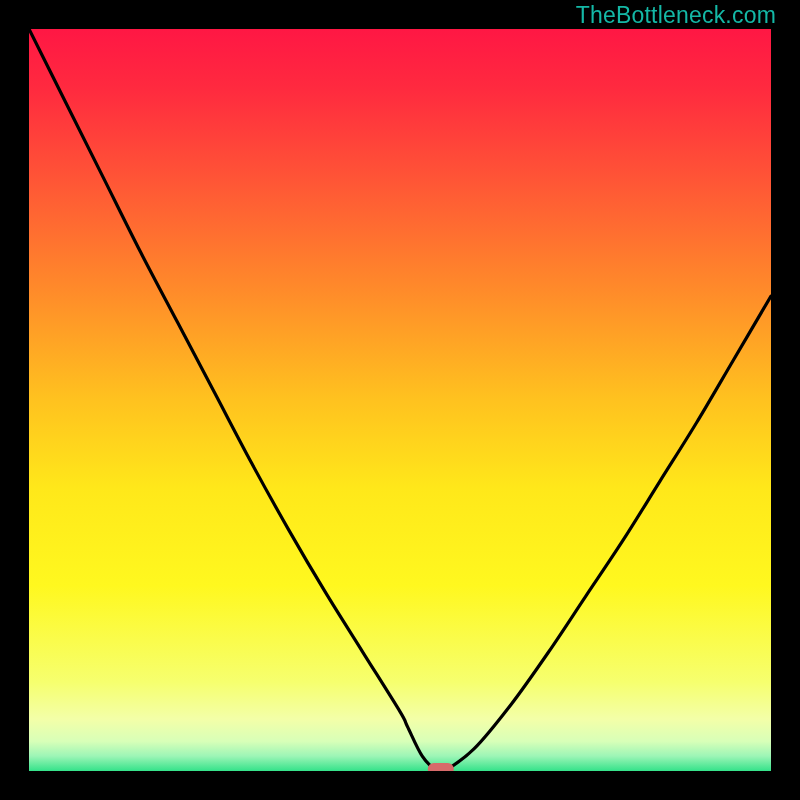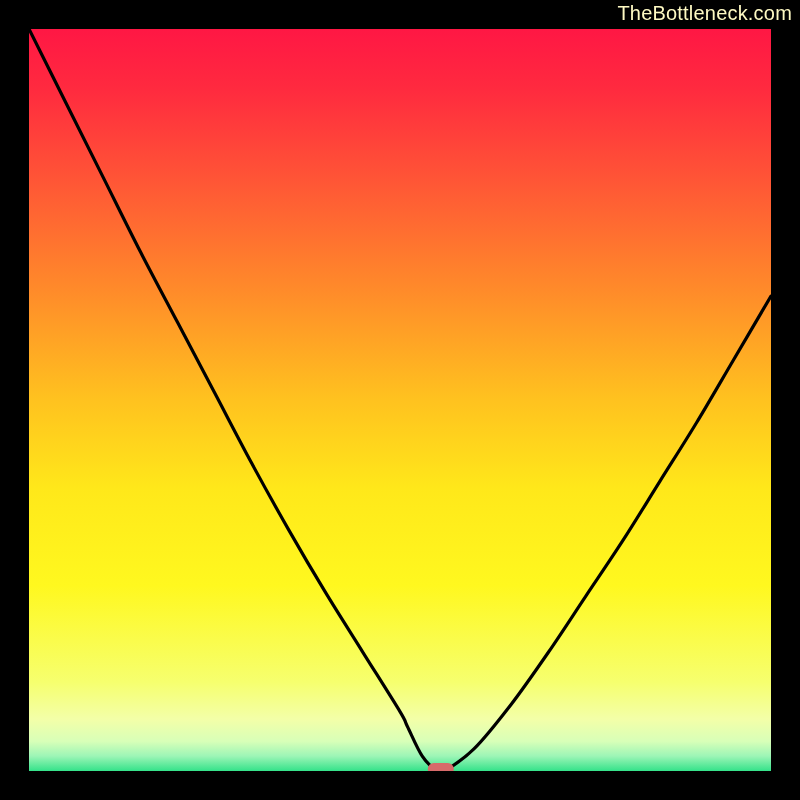--- a/index.html
+++ b/index.html
@@ -13,23 +13,23 @@
   }
   .frame {
     position: relative;
     width: 800px;
     height: 800px;
     background: #000;
   }
   .watermark {
     position: absolute;
     top: 2px;
-    right: 8px;
-    color: #fef9c3;
-    font-size: 20px;
+    right: 24px;
+    color: #14b8a6;
+    font-size: 23px;
     font-weight: 500;
     letter-spacing: 0.2px;
     z-index: 5;
   }
   .plot-wrap {
     position: absolute;
     left: 29px;
     top: 29px;
     width: 742px;
     height: 742px;

